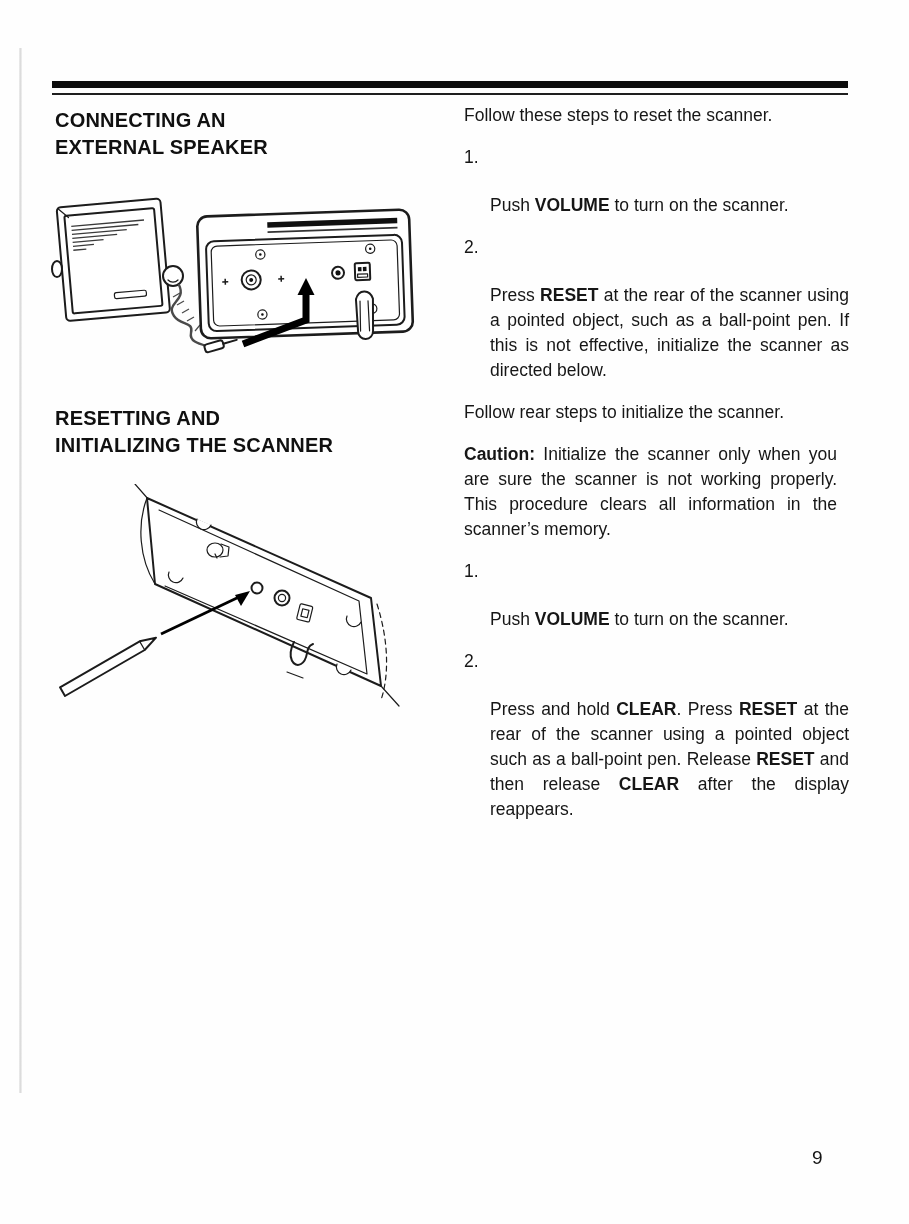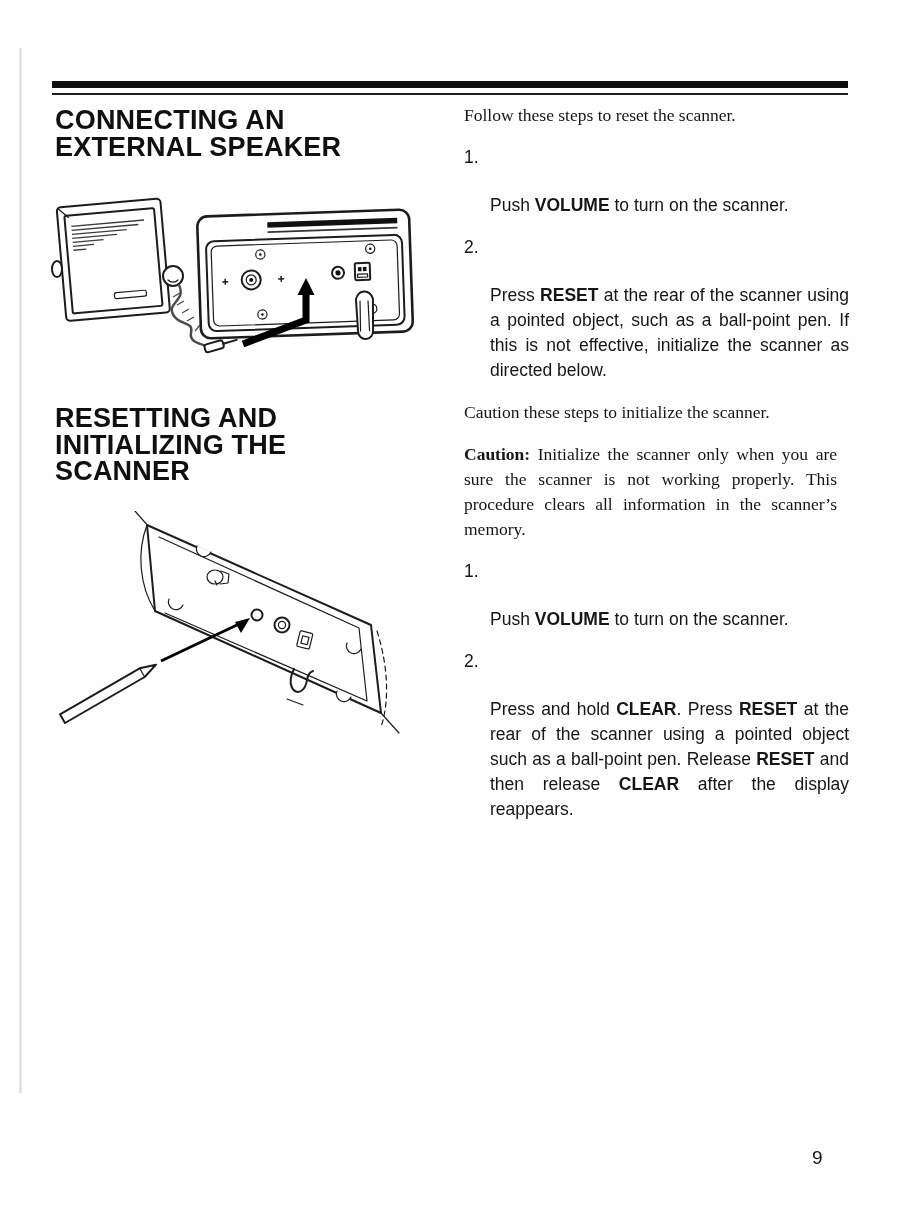--- a/index.html
+++ b/index.html
@@ -12,25 +12,25 @@
   .gutter-shadow{
     position:absolute;left:19px;top:48px;width:3px;height:1045px;
     background:linear-gradient(to right,#ededed,#dcdcdc,#f2f2f2);
   }
   .rule-thick{position:absolute;left:52px;top:81px;width:796px;height:7px;background:#0c0c0c;}
   .rule-thin{position:absolute;left:52px;top:93px;width:796px;height:2px;background:#1e1e1e;}
   .col{position:absolute;font-size:17.5px;line-height:25px;text-align:justify;}
   .col-left{left:55px;top:107px;width:366px;}
   .col-right{left:464px;top:103px;width:385px;}
   h2{
-    font-size:27px;line-height:26.5px;font-weight:700;margin:0 0 14px 0;
+    font-size:20px;line-height:26.5px;font-weight:700;margin:0 0 14px 0;
     letter-spacing:.2px;text-align:left;white-space:pre-line;color:#101010;
   }
   h2.second{margin-top:20px;}
-  p{margin:0 12px 17px 0;font-family:Liberation Serif, serif;}
+  p{margin:0 12px 17px 0;}
   .step{display:flex;margin:0 0 17px 0;}
   .step-num{flex:0 0 26px;width:26px;}
   .step-body{flex:1;text-align:justify;margin-top:48px;}
   b{font-weight:700;}
   figure{margin:0;}
   .fig1{margin:21px 0 27px -6px;}
   .fig2{margin:26px 0 0 -4px;}
   .pageno{position:absolute;left:812px;top:1147px;font-size:19px;line-height:22px;color:#141414;}
   svg .ln{fill:none;stroke:#1c1c1c;stroke-width:2;stroke-linecap:round;stroke-linejoin:round;}
   svg .thin{stroke-width:1.2;}
@@ -195,21 +195,21 @@
 
     <div class="step">
       <span class="step-num">1.</span>
       <div class="step-body">Push <b>VOLUME</b> to turn on the scan­ner.</div>
     </div>
     <div class="step">
       <span class="step-num">2.</span>
       <div class="step-body">Press <b>RESET</b> at the rear of the scanner using a pointed object, such as a ball-point pen. If this is not effective, initialize the scanner as directed below.</div>
     </div>
 
-    <p>Caution these steps to initialize the scanner.</p>
+    <p>Follow rear steps to initialize the scanner.</p>
     <p><b>Caution:</b> Initialize the scanner only when you are sure the scanner is not working properly.  This procedure clears all information in the scanner’s memory.</p>
 
     <div class="step">
       <span class="step-num">1.</span>
       <div class="step-body">Push <b>VOLUME</b> to turn on the scan­ner.</div>
     </div>
     <div class="step">
       <span class="step-num">2.</span>
       <div class="step-body">Press and hold <b>CLEAR</b>. Press <b>RE­SET</b> at the rear of the scanner us­ing a pointed object such as a ball-point pen. Release <b>RESET</b> and then release <b>CLEAR</b> after the dis­play reappears.</div>
     </div>

